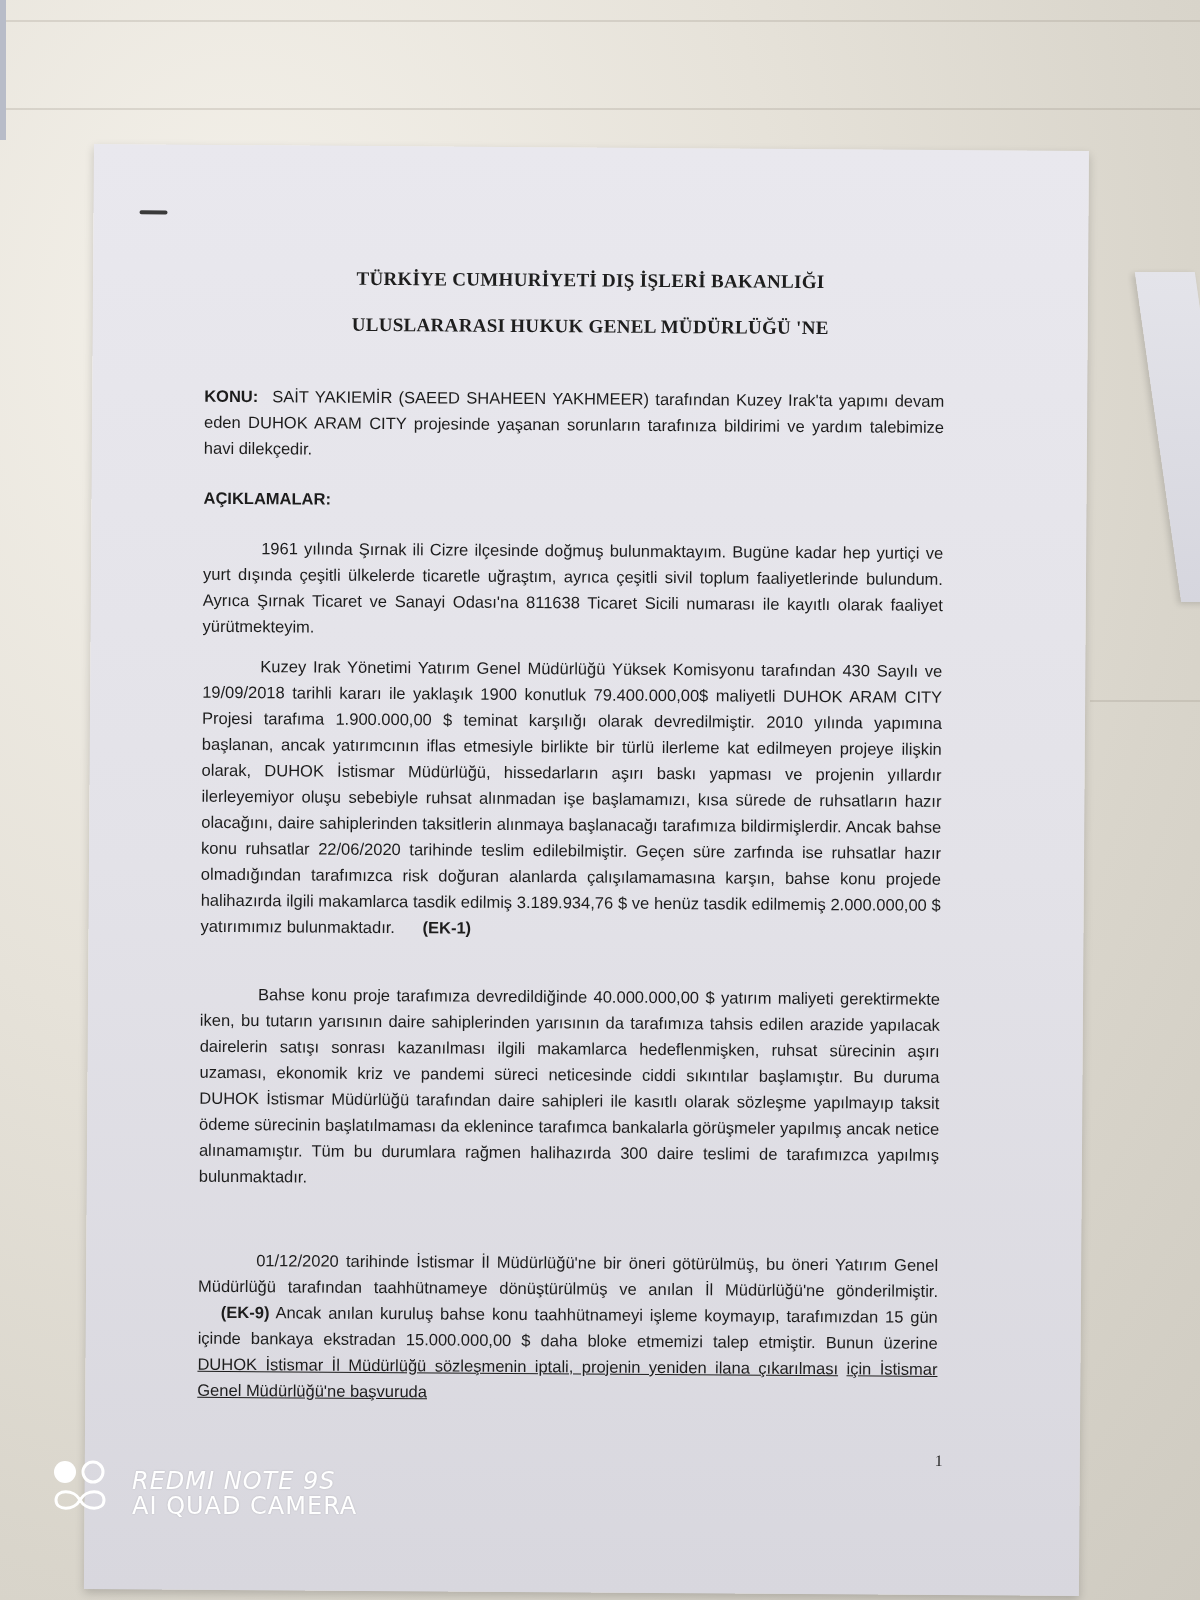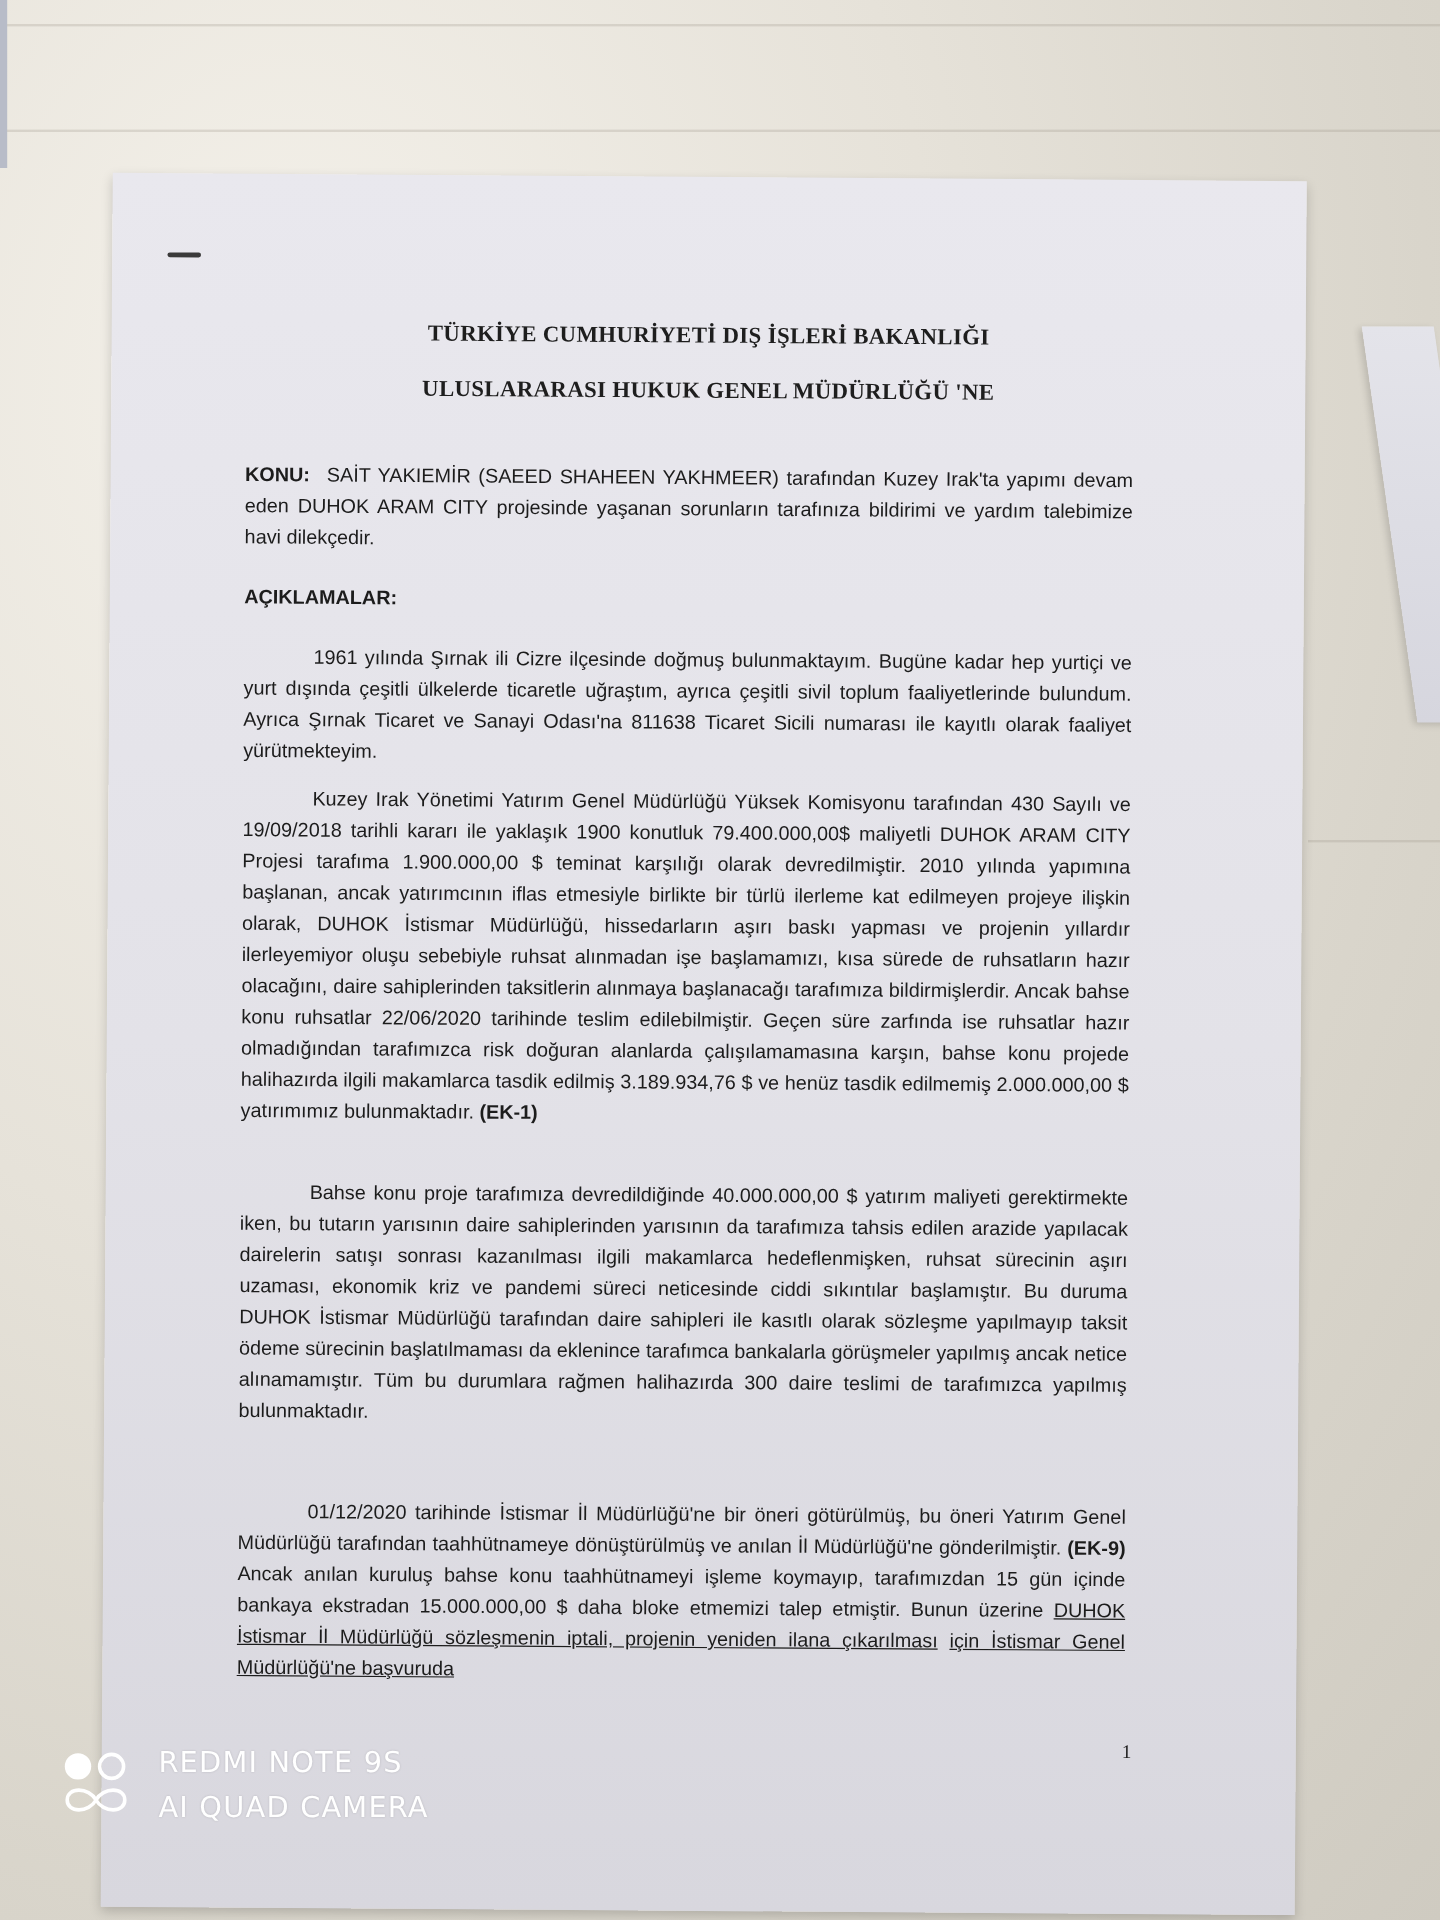--- a/index.html
+++ b/index.html
@@ -34,27 +34,27 @@
       text-align: justify;
     }
     .subject { top: 238px; }
     .subject-label { font-weight: bold; margin-right: 14px; }
     .section-heading { position: absolute; left: 112px; top: 344px; font-weight: bold; font-size: 16.5px; color: #1c1c1c; }
     .p1 { top: 390px; }
     .p2 { top: 508px; }
     .p3 { top: 836px; }
     .p4 { top: 1102px; }
     .indent { display: inline-block; width: 58px; }
-    .bold { font-weight: bold; }
+    .bold { font-weight: bold; margin-left: 23px; }
     .ul { text-decoration: underline; }
     .page-number { position: absolute; left: 850px; top: 1302px; font-family: "Liberation Serif", serif; font-size: 16px; color: #222; }
     .watermark { position: absolute; left: 52px; top: 1455px; color: #ffffff; font-family: "DejaVu Sans", sans-serif; }
     .wm-icon { position: absolute; left: 0; top: 4px; width: 56px; height: 56px; }
     .wm-line { position: absolute; left: 80px; font-size: 24px; letter-spacing: 1px; white-space: nowrap; text-shadow: 0 0 2px rgba(0,0,0,0.15); }
-    .wm-l1 { top: 0; }
+    .wm-l1 { top: 12px; font-style: italic; }
     .wm-l2 { top: 37px; }
   </style>
 </head>
 <body>
 
 <div class="fabric-line" style="top:20px;"></div>
 <div class="fabric-line" style="top:108px;"></div>
 <div class="fabric-line" style="top:700px; left:1090px;"></div>
 <div class="left-edge-strip"></div>
 <div class="side-paper"></div>

